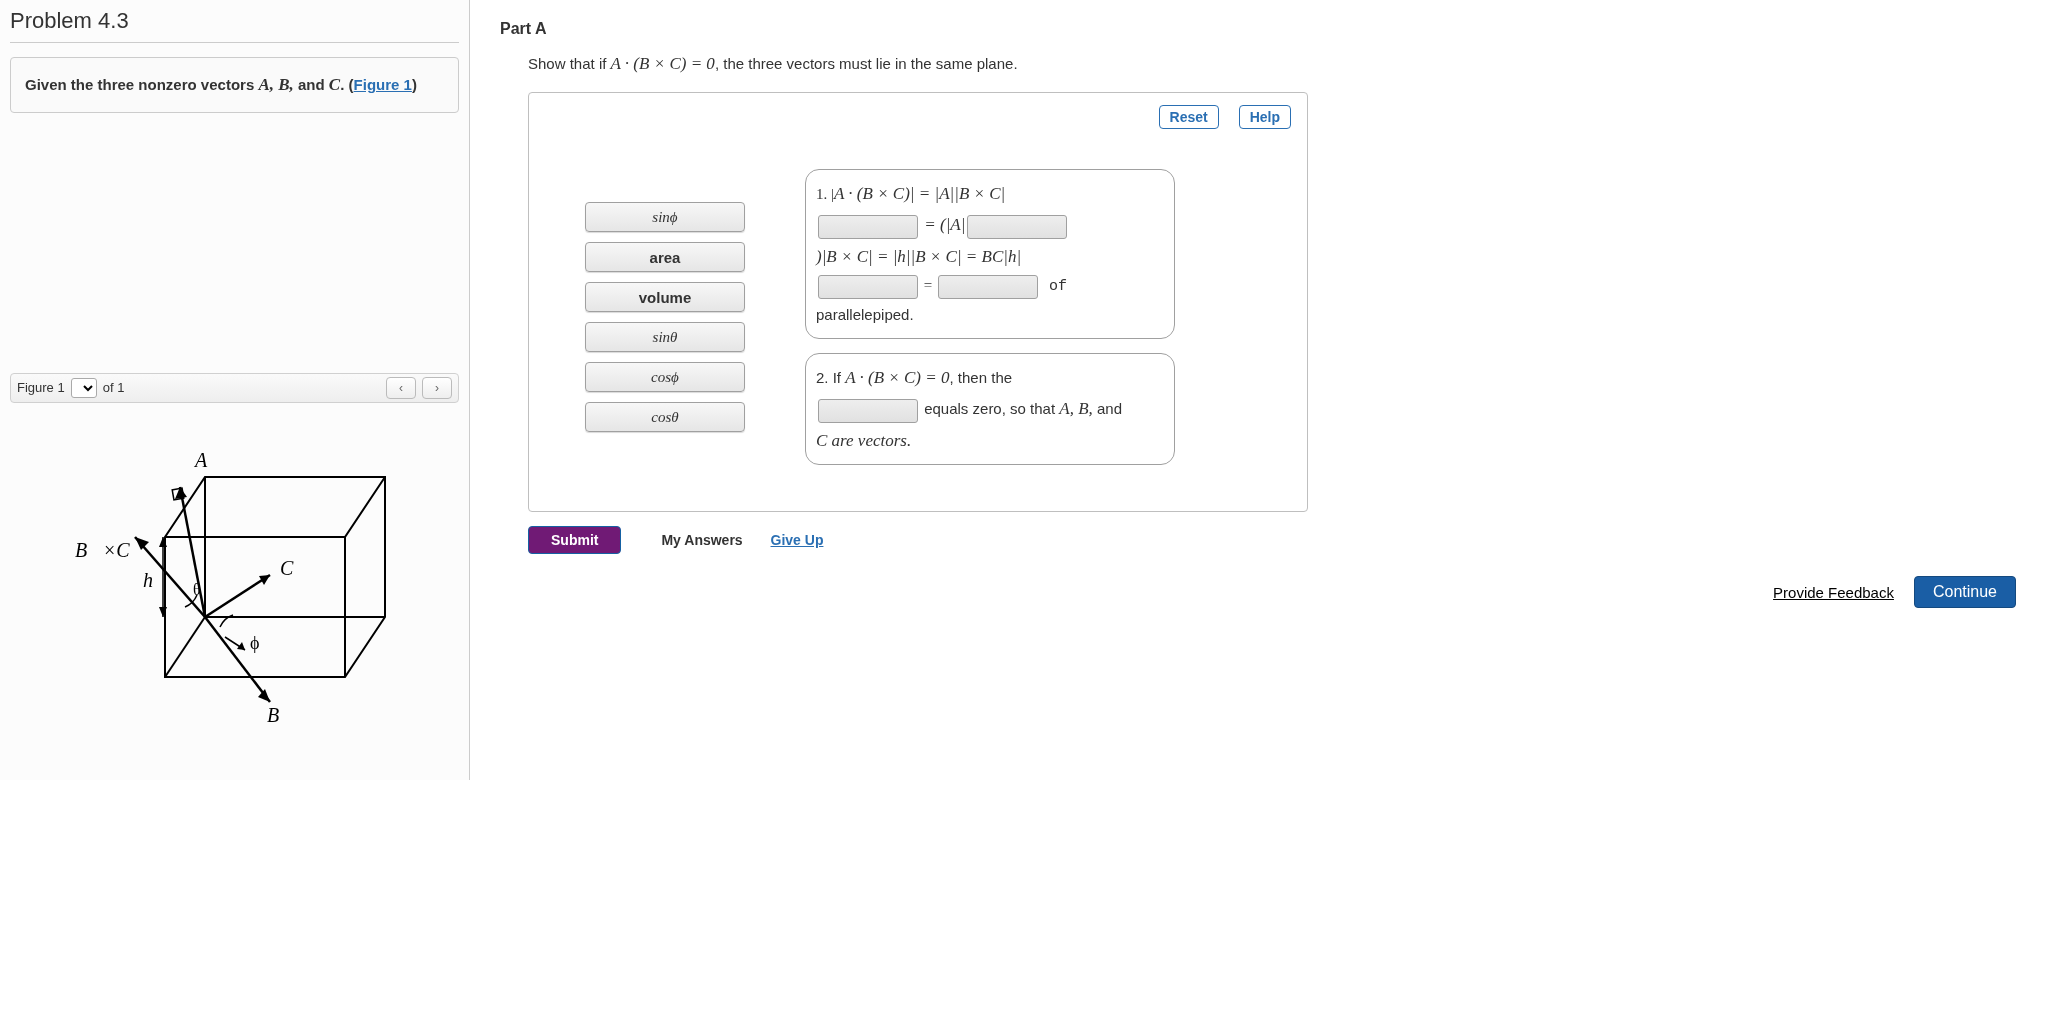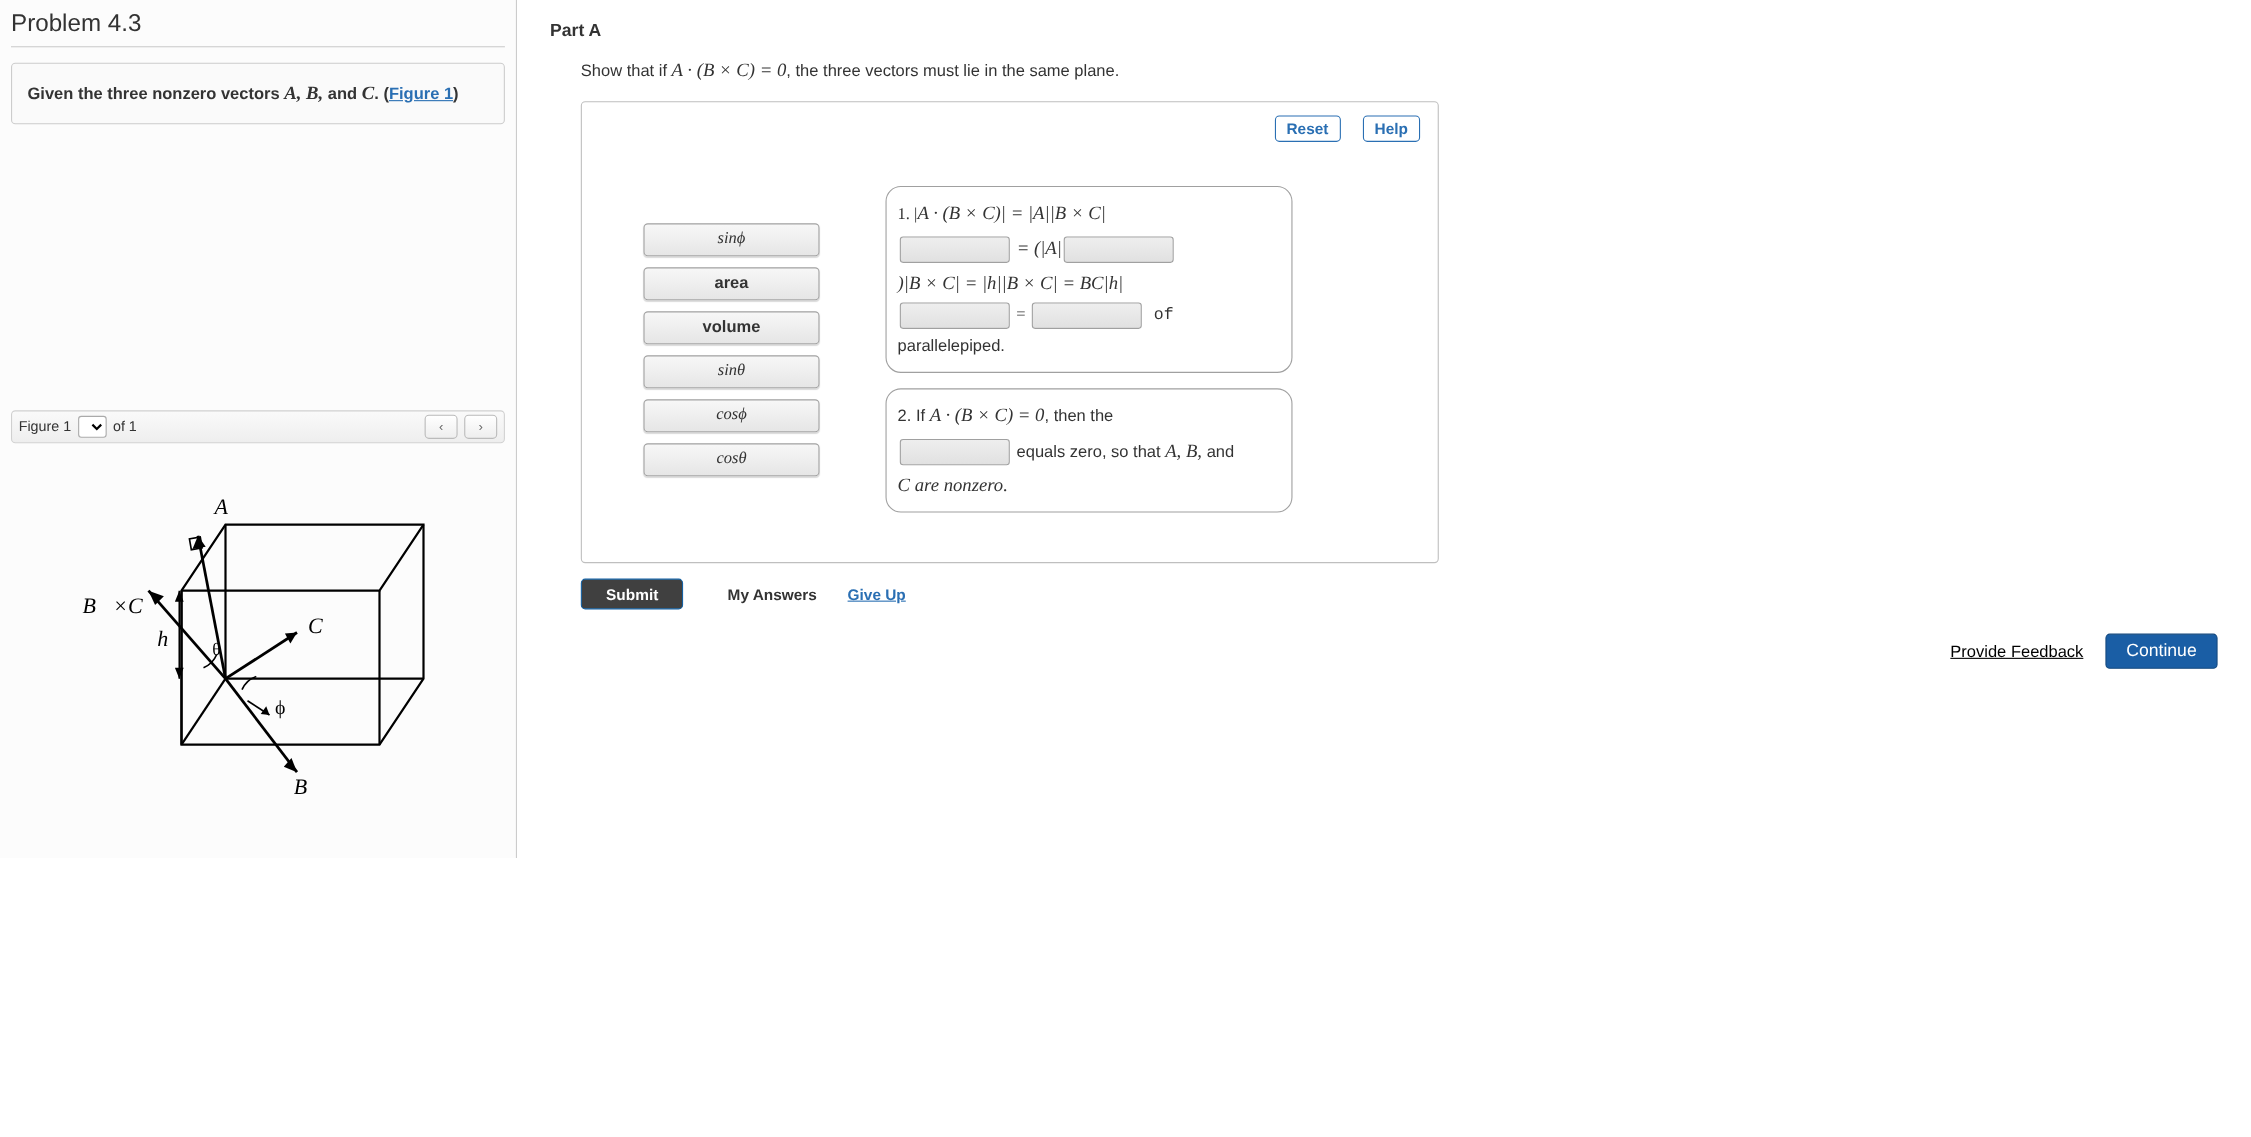--- a/index.html
+++ b/index.html
@@ -152,21 +152,21 @@
     background: linear-gradient(#eee,#e1e1e1);
     vertical-align: middle;
     margin: 0 2px;
   }
   .submit-row {
     margin-left: 28px;
     margin-top: 14px;
     display:flex; align-items:center; gap: 40px;
   }
   .submit-btn {
-    background: #404040;
+    background: #701a75;
     color: #fff;
     border: 1px solid #1561a3;
     border-radius: 4px;
     padding: 5px 22px;
     font-weight: bold;
     font-size: 14px;
     cursor: pointer;
   }
   .submit-links { font-size: 14px; font-weight: bold; color:#333; }
   .submit-links a { color: #2a6fb3; text-decoration: underline; margin-left: 24px; cursor:pointer; }
@@ -291,21 +291,21 @@
             <span>1. |</span><span class="mi">A · (B × C)| = |A||B × C|</span><br>
             <span class="slot"></span><span class="mi"> = (|A|</span><span class="slot"></span><br>
             <span class="mi">)|B × C| = |h||B × C| = BC|h|</span><br>
             <span class="slot"></span><span> = </span><span class="slot"></span><span style="font-family:Liberation Mono, monospace"> of</span><br>
             <span style="font-family:Arial">parallelepiped.</span>
           </div>
 
           <div class="proof-block">
             <span style="font-family:Arial">2. If </span><span class="mi">A · (B × C) = 0</span><span style="font-family:Arial">, then the</span><br>
             <span class="slot"></span><span style="font-family:Arial"> equals zero, so that </span><span class="mi">A, B,</span><span style="font-family:Arial"> and</span><br>
-            <span class="mi">C are nonzero.</span>
+            <span class="mi">C are vectors.</span>
           </div>
         </div>
       </div>
     </div>
 
     <div class="submit-row">
       <button class="submit-btn">Submit</button>
       <div class="submit-links">
         <span>My Answers</span>
         <a>Give Up</a>

